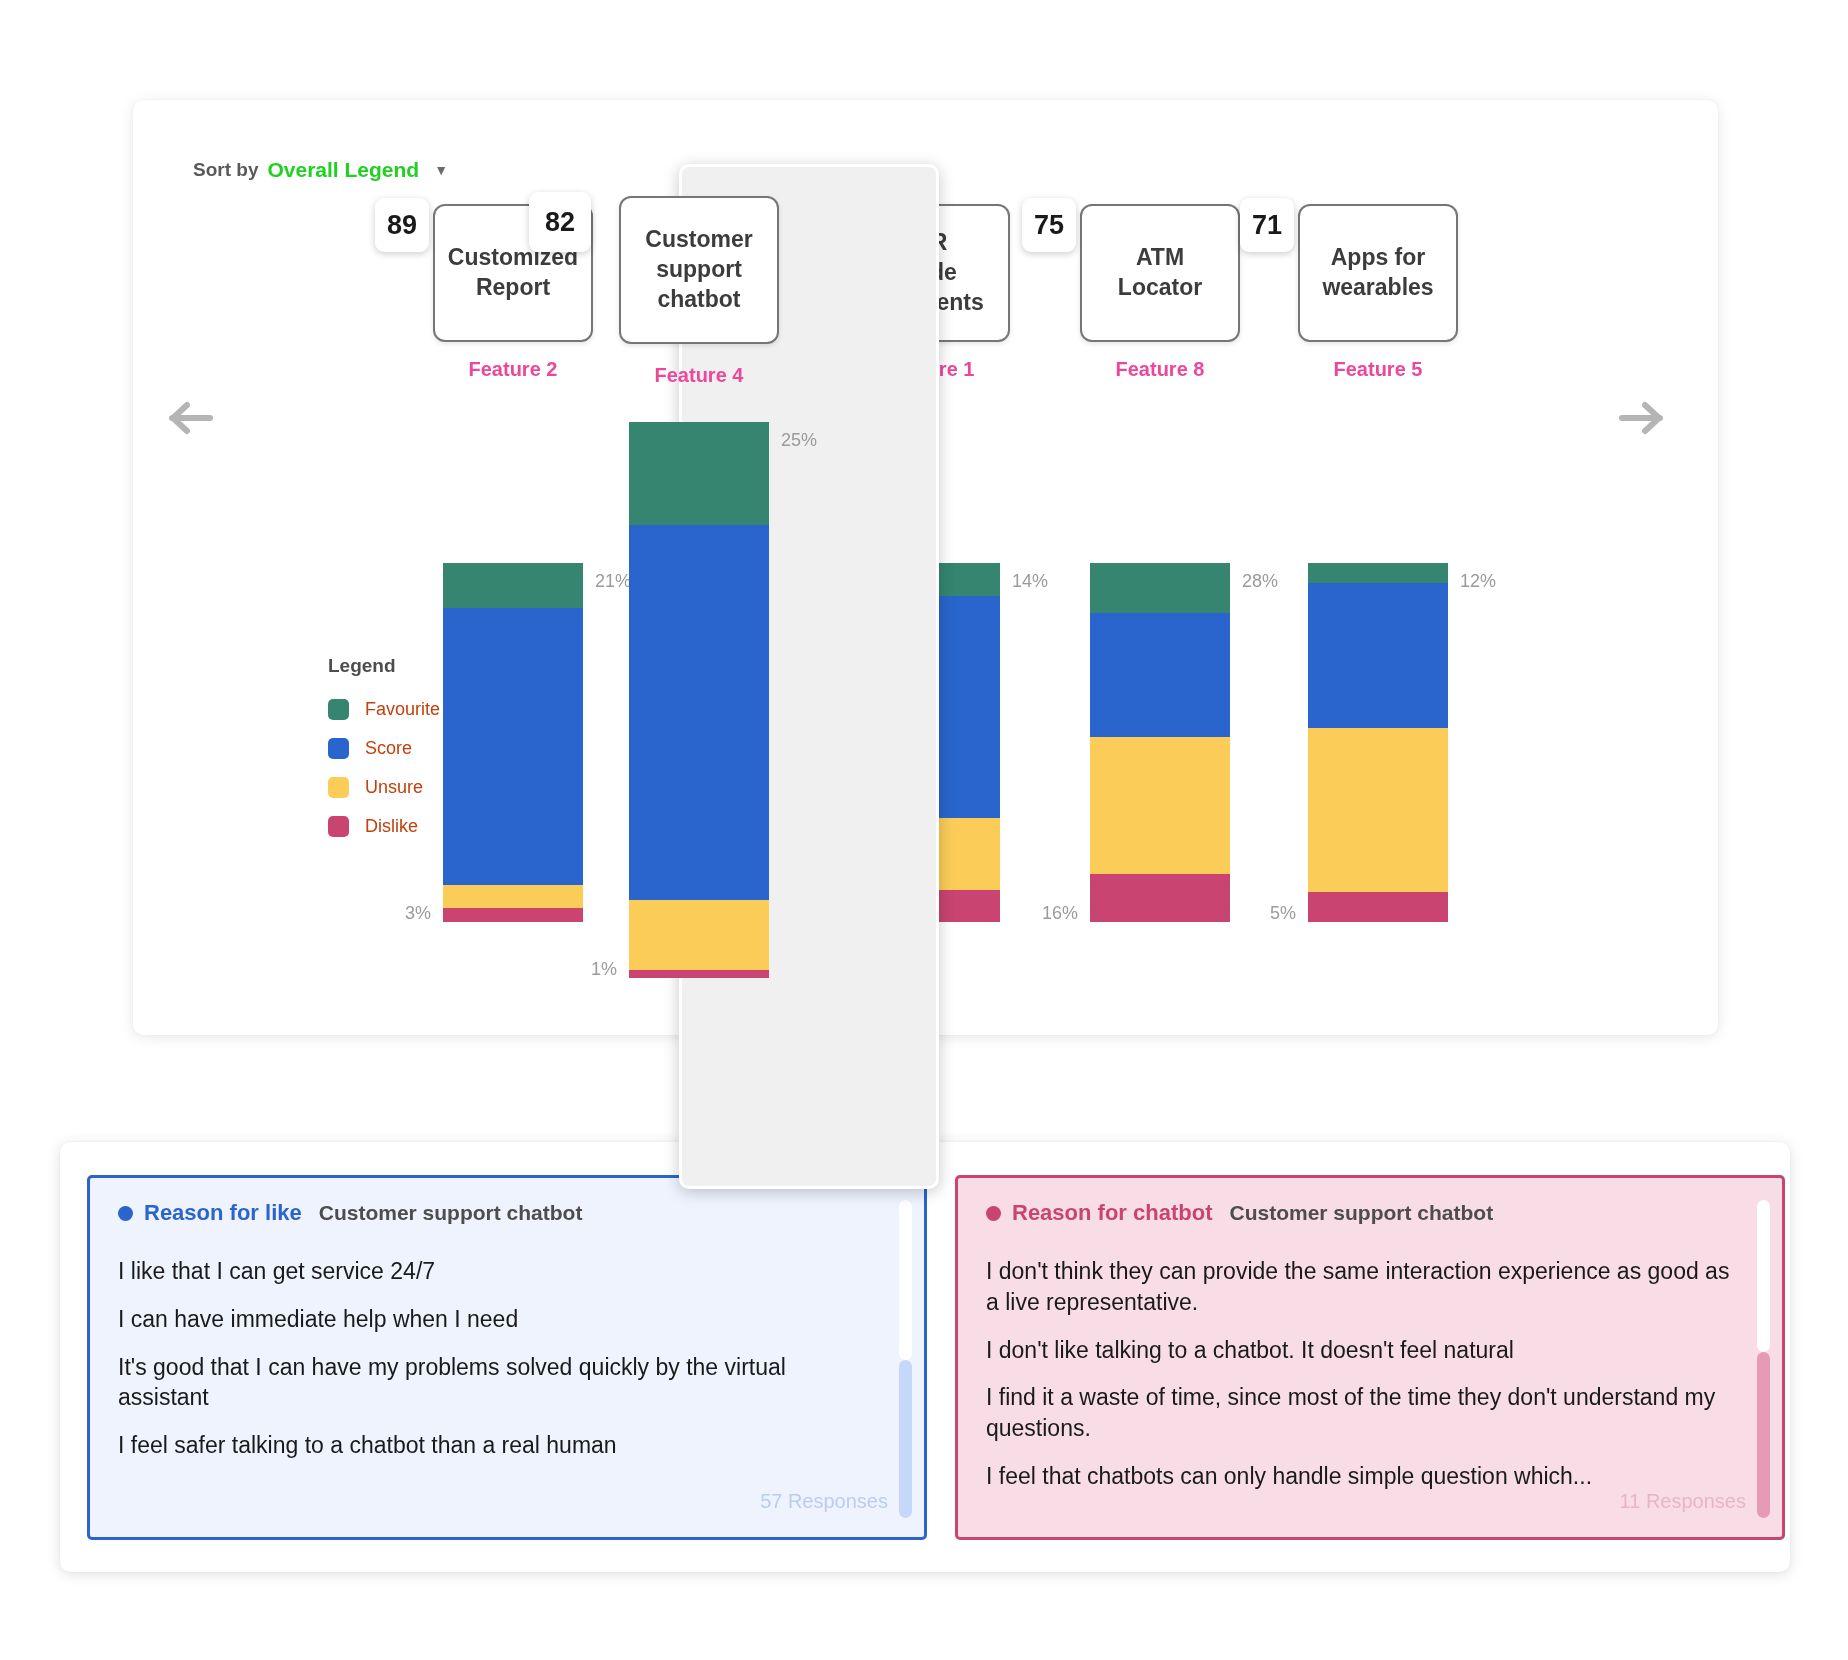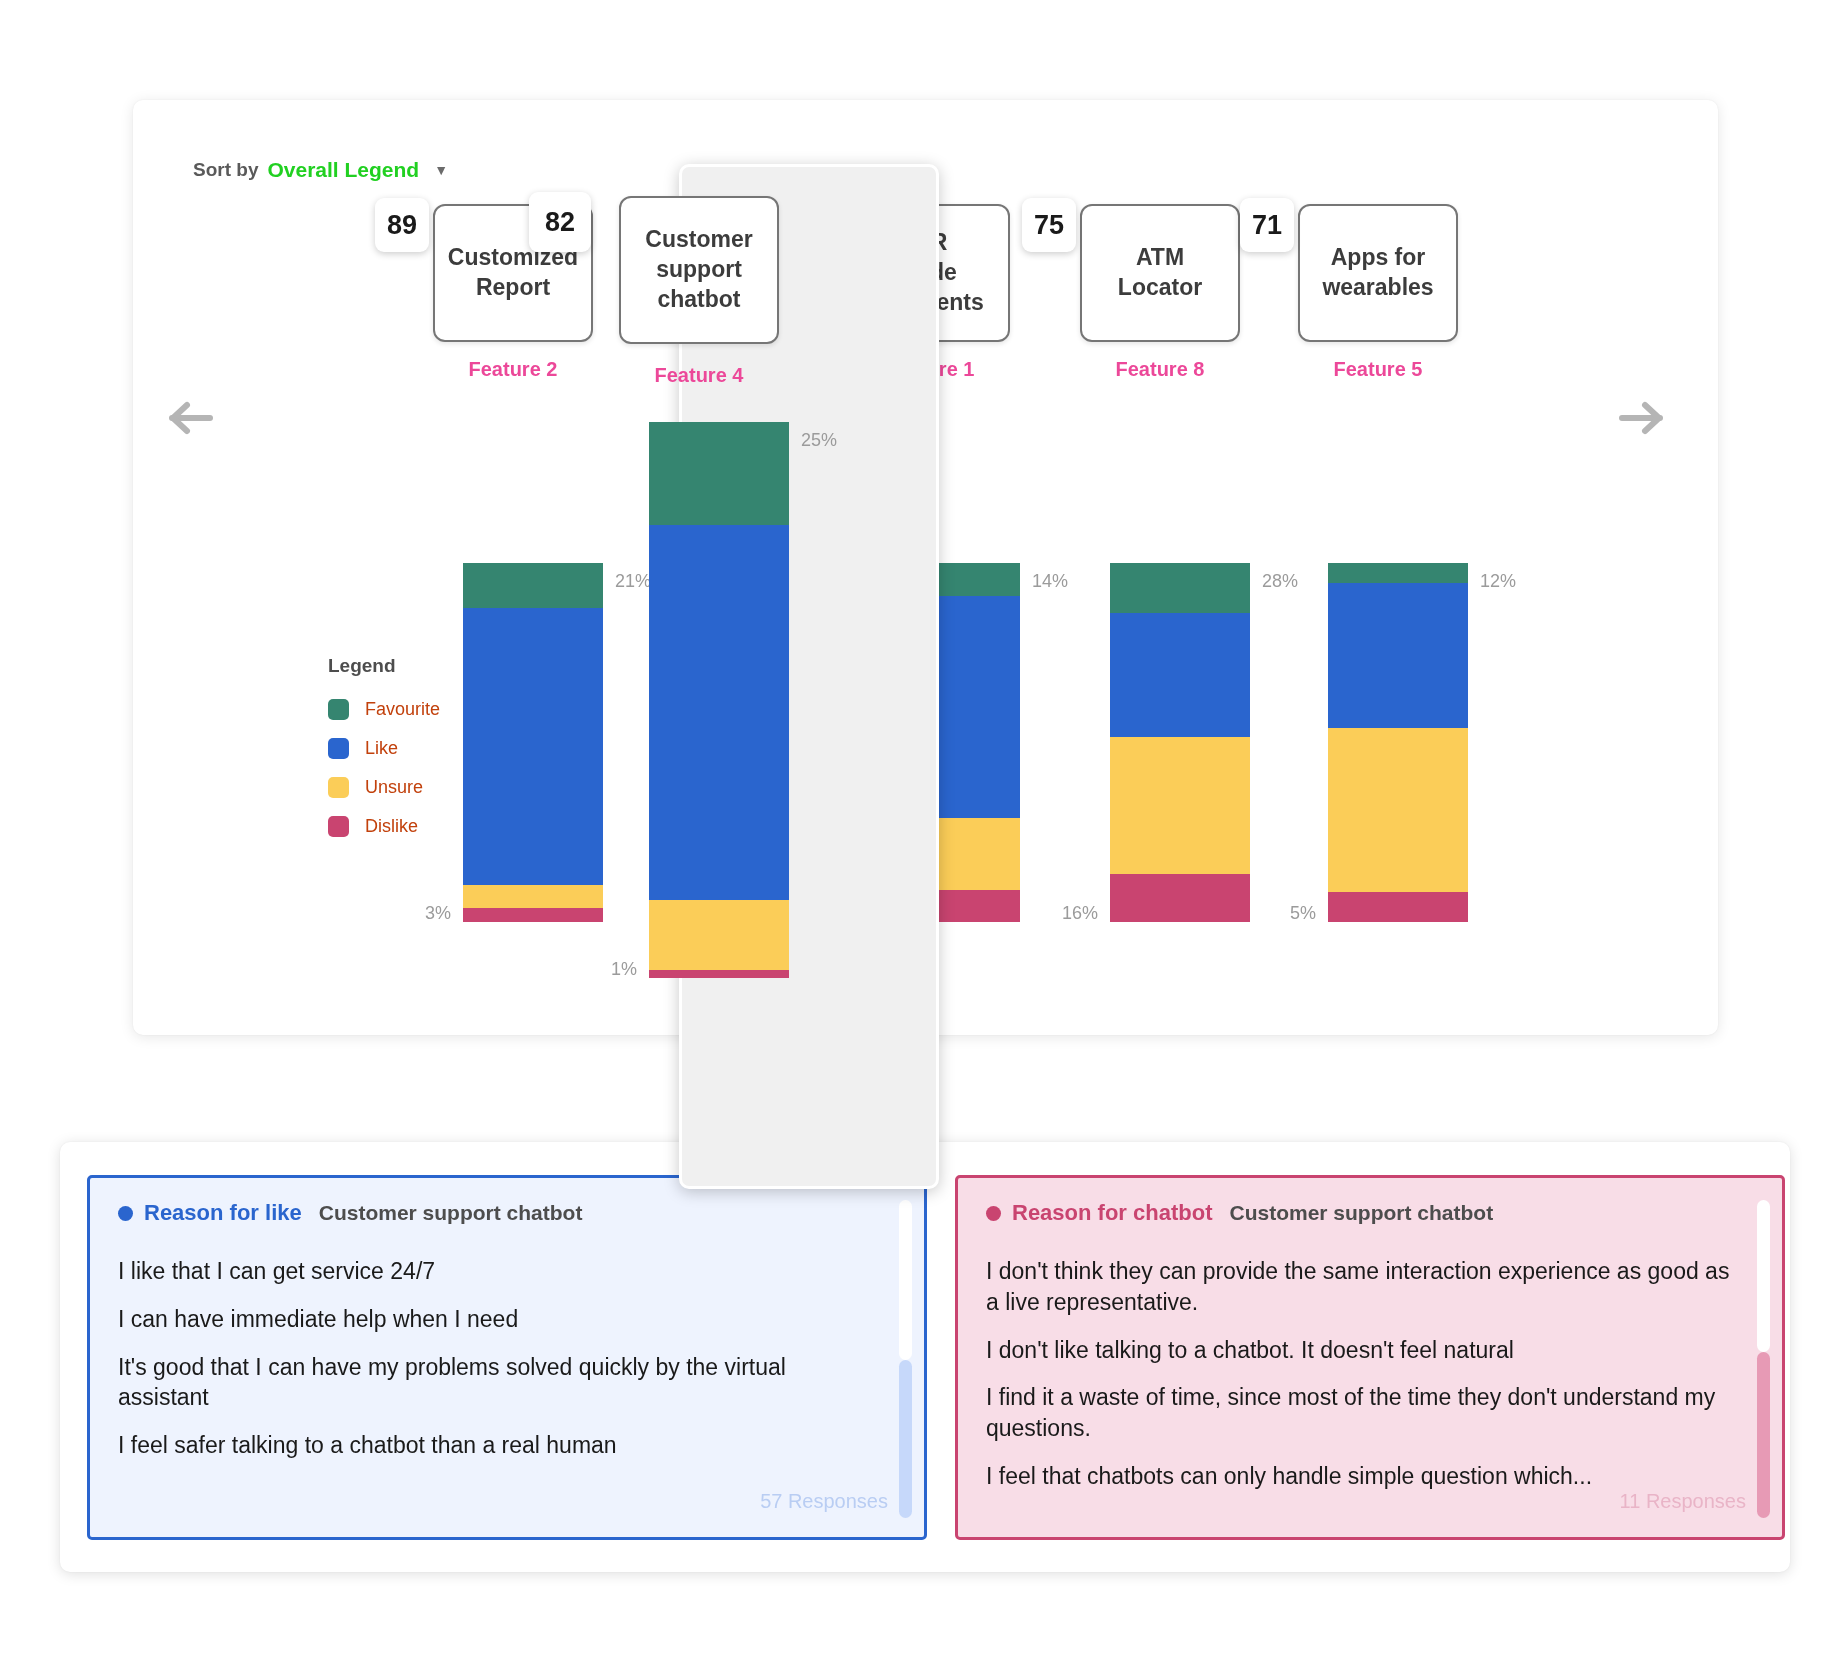--- a/index.html
+++ b/index.html
@@ -75,21 +75,21 @@
     z-index: 4;
   }
   .feature-name {
     position: absolute;
     left: 0; top: 258px; width: 250px;
     text-align: center;
     font-size: 20px; font-weight: 700; color: #ec4899;
   }
 
   
-  .bar-wrap { position: absolute; left: 55px; width: 140px; margin-left: 20px; }
+  .bar-wrap { position: absolute; left: 55px; width: 140px; }
   .bar { position: relative; width: 100%; height: 100%; display: flex; flex-direction: column; }
   .seg { width: 100%; }
   .seg-fav { background: #358570; }
   .seg-like { background: #2a65ce; }
   .seg-unsure { background: #fbcd58; }
   .seg-dis { background: #c94470; }
 
   .pct {
     position: absolute;
     font-size: 18px; color: #9b9b9b;
@@ -223,21 +223,21 @@
 
   <div id="legend">
     <div id="legend-title">Legend</div>
     <div id="legend-items">
         <div class="legend-item">
           <span class="legend-swatch" style="background: rgb(53, 133, 112);"></span>
           <span class="legend-text">Favourite</span>
         </div>
         <div class="legend-item">
           <span class="legend-swatch" style="background: rgb(42, 101, 206);"></span>
-          <span class="legend-text">Like</span>
+          <span class="legend-text">Score</span>
         </div>
         <div class="legend-item">
           <span class="legend-swatch" style="background: rgb(251, 205, 88);"></span>
           <span class="legend-text">Unsure</span>
         </div>
         <div class="legend-item">
           <span class="legend-swatch" style="background: rgb(201, 68, 112);"></span>
           <span class="legend-text">Dislike</span>
         </div>
       </div>

